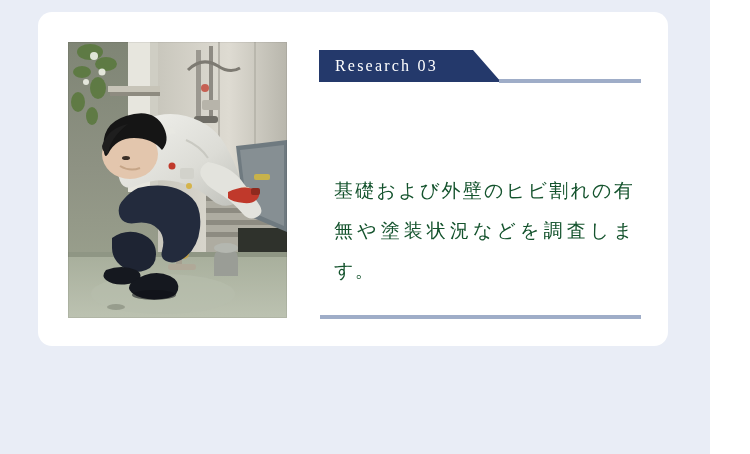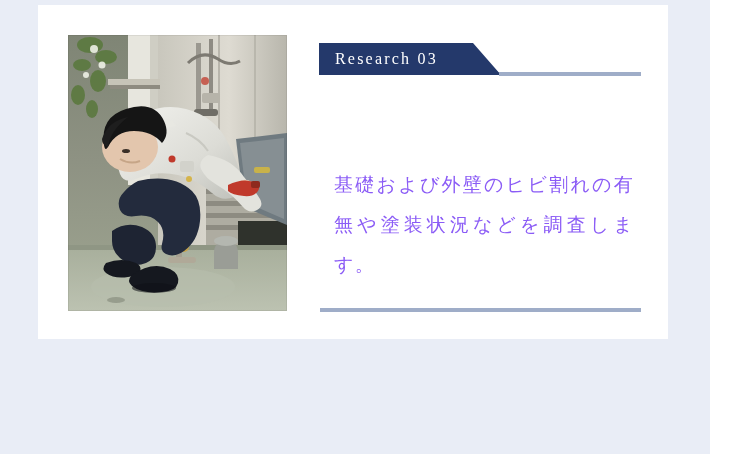--- a/index.html
+++ b/index.html
@@ -24,24 +24,25 @@
     top: 0;
     width: 710px;
     height: 454px;
     background: #e9edf6;
   }
 
   
   #card {
     position: absolute;
     left: 38px;
-    top: 5px;
+    top: 12px;
     width: 630px;
     height: 334px;
     background: #ffffff;
+    border-radius: 14px;
   }
 
   
   #photo {
     position: absolute;
     left: 30px;
     top: 30px;
     width: 219px;
     height: 276px;
     overflow: hidden;
@@ -112,24 +113,25 @@
     line-height: 1.1;
     white-space: nowrap;
   }
 
   #body-text {
     position: absolute;
     left: 15px;
     top: 160px;
     width: 300px;
     font-size: 19px;
-    color: #8b5cf6;
+    color: #14532d;
     line-height: 40px;
     letter-spacing: 1.2px;
     text-align: justify;
+    font-family: Liberation Mono, monospace;
   }
 
   #bottom-rule {
     position: absolute;
     left: 1px;
     top: 303px;
     width: 321px;
     height: 4px;
     background: #9fadc8;
   }

